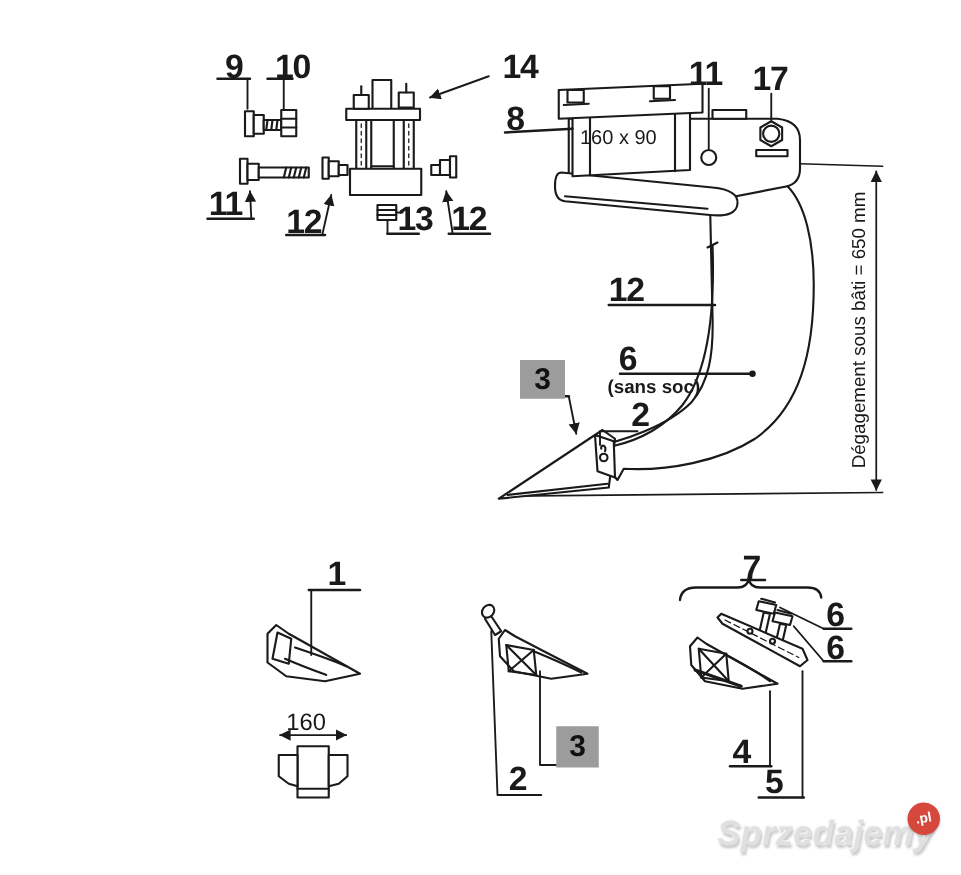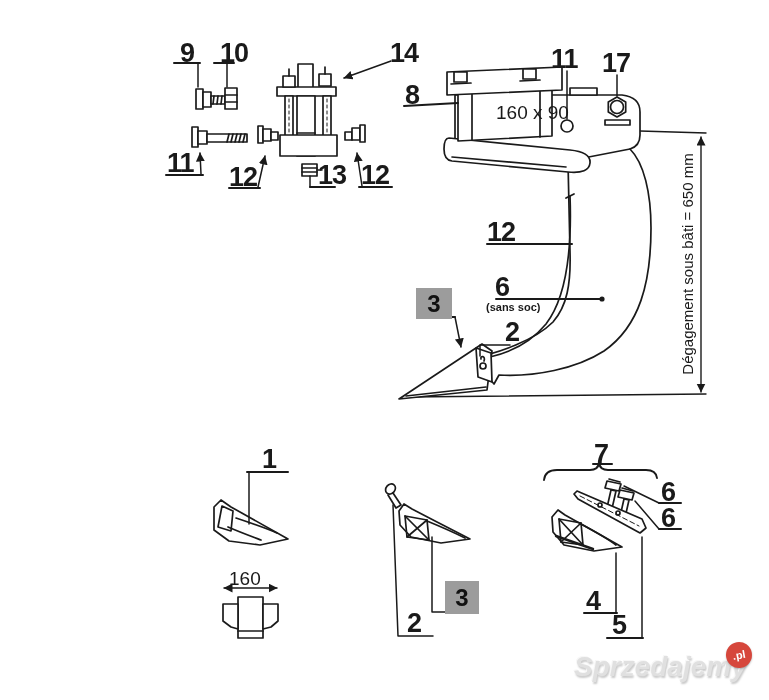--- a/index.html
+++ b/index.html
@@ -12,23 +12,23 @@
   html,body{margin:0;padding:0;}
   body{background:#fff;font-family:"Liberation Sans", sans-serif;}
   #stage{position:relative;width:769px;height:700px;background:var(--bg);overflow:hidden;}
   #art{position:absolute;left:0;top:0;}
   .lbl{
     position:absolute;color:var(--line);
     font-family:"Liberation Sans", sans-serif;
     font-weight:bold;font-size:27px;letter-spacing:-1px;line-height:1;
     white-space:nowrap;user-select:none;
   }
-  .lbl.small{font-size:11px;letter-spacing:0;}
+  .lbl.small{font-size:15px;letter-spacing:0;}
   .lbl.dim{font-weight:normal;font-size:19px;letter-spacing:0;}
-  .lbl.size{font-weight:normal;font-size:19px;letter-spacing:0;margin-left:32px;}
+  .lbl.size{font-weight:normal;font-size:16px;letter-spacing:0;}
   .graybox{
     position:absolute;background:var(--hl);
     display:flex;align-items:center;justify-content:center;
     color:#111;font-weight:bold;font-size:24px;
     font-family:"Liberation Sans", sans-serif;
   }
   .vdim{
     position:absolute;left:548px;top:255px;width:280px;height:18px;
     transform:rotate(-90deg);
     font-size:15px;color:var(--line);text-align:center;line-height:18px;
@@ -252,21 +252,21 @@
         <path d="M659,529 L635,501" stroke-width="1.5"></path>
       <path d="M584,613 H617"></path>
         <path d="M616,613 V553" stroke-width="1.5"></path>
       <path d="M607,638 H643"></path>
         <path d="M642,638 V537" stroke-width="1.5"></path>
     </g>
   </svg>
 
   <div class="lbl" style="left:180px;top:40px">9</div>
   <div class="lbl" style="left:220px;top:40px">10</div>
-  <div class="lbl" style="left:390px;top:40px">14</div>
+  <div class="lbl" style="left:402px;top:40px">14</div>
   <div class="lbl" style="left:405px;top:82px">8</div>
   <div class="lbl" style="left:167px;top:150px">11</div>
   <div class="lbl" style="left:229px;top:164px">12</div>
   <div class="lbl" style="left:318px;top:162px">13</div>
   <div class="lbl" style="left:361px;top:162px">12</div>
   <div class="lbl" style="left:551px;top:46px">11</div>
   <div class="lbl" style="left:602px;top:50px">17</div>
   <div class="lbl" style="left:487px;top:219px">12</div>
   <div class="lbl" style="left:495px;top:274px">6</div>
   <div class="lbl small" style="left:486px;top:302px">(sans soc)</div>

